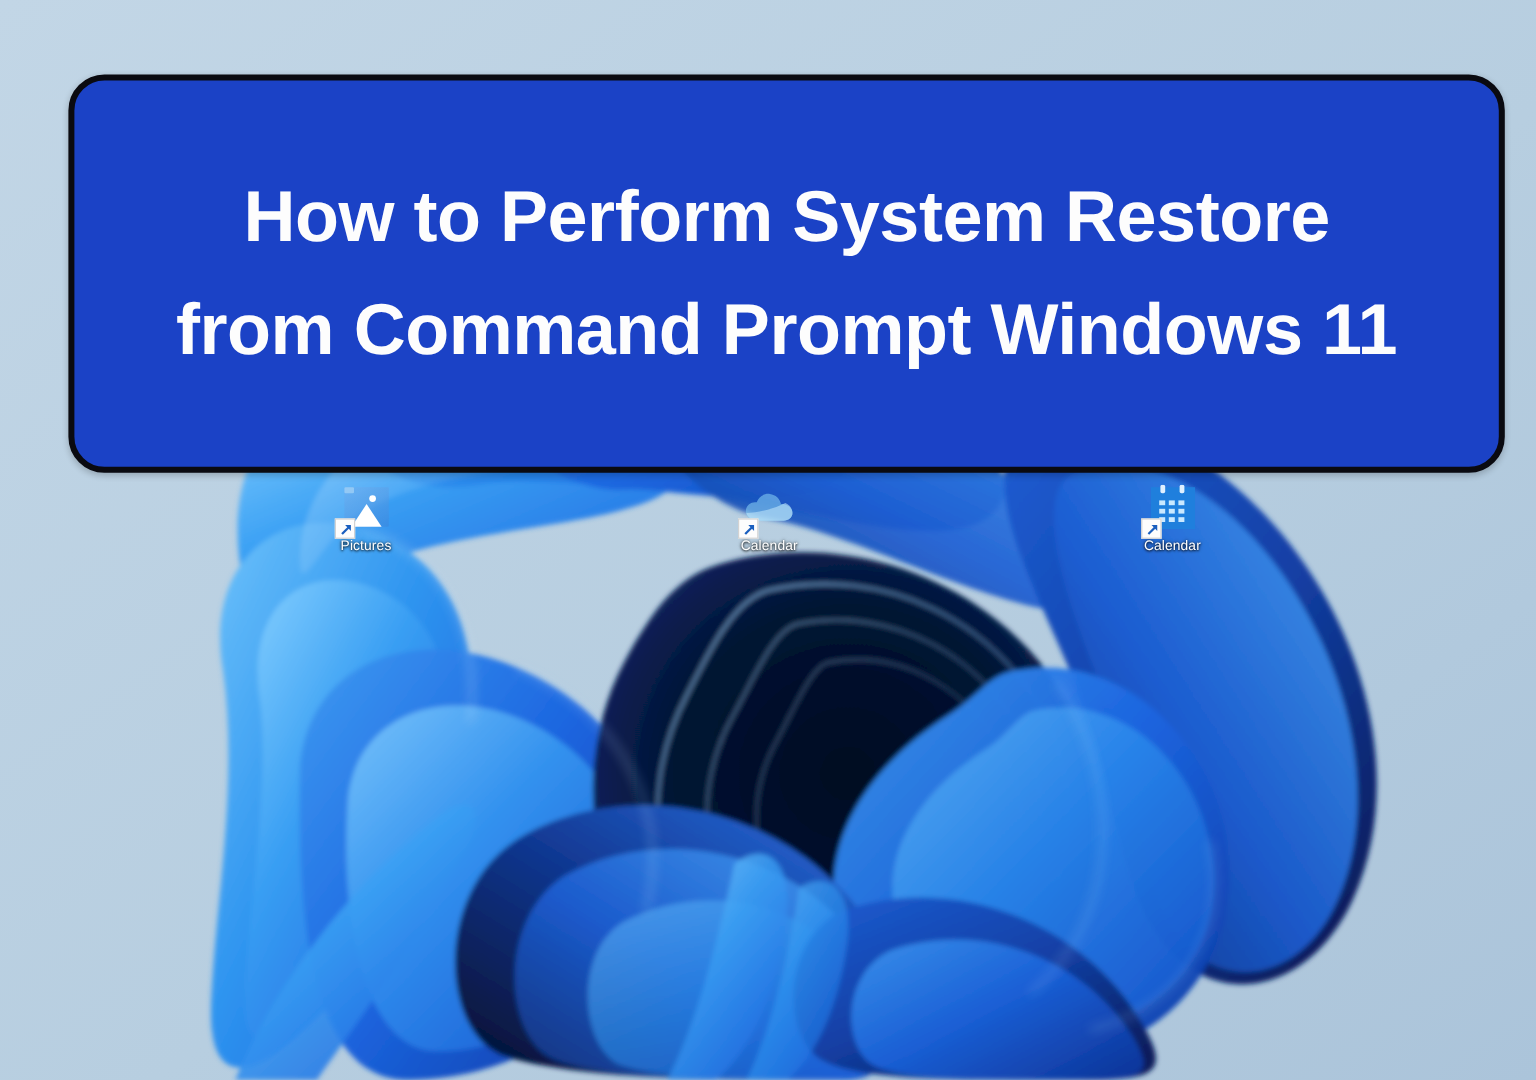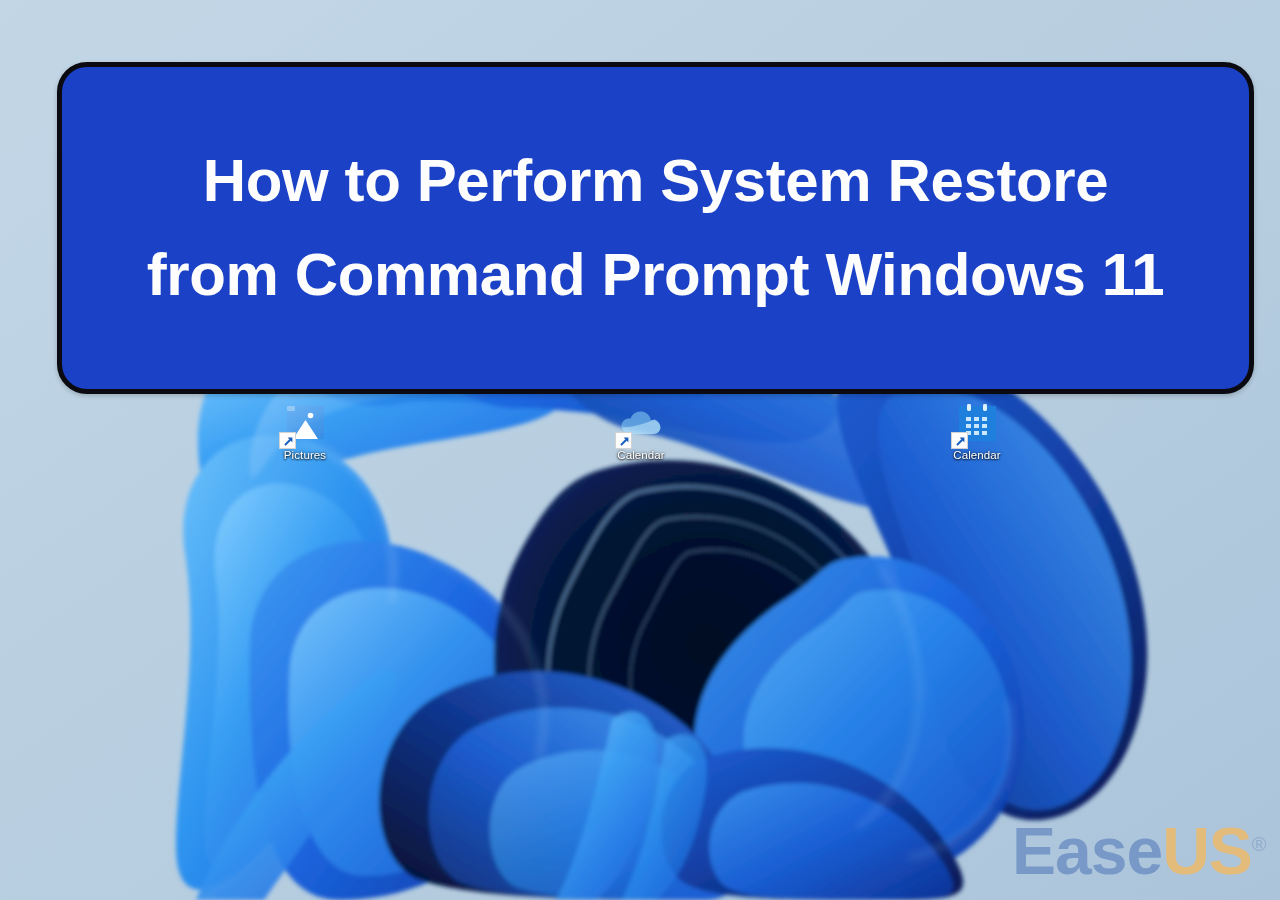--- a/index.html
+++ b/index.html
@@ -316,21 +316,18 @@
           <svg viewBox="0 0 17 17">
             <path d="M5 12 L11.5 5.5" stroke="#1a5fbf" stroke-width="1.9" fill="none"></path>
             <path d="M12.4 4.6 L12.4 9.4 L7.6 4.6 Z" fill="#1a5fbf"></path>
           </svg>
         </span>
       </div>
       <div class="icon-label">Calendar</div>
     </div>
   </div>
 
-  <div id="watermark">
-    <span class="wm-ease">Ease</span><span class="wm-us">US</span><span class="wm-reg">®</span>
-  </div>
 </div>
 
 <div id="title-banner">
   <div class="banner-line">How to Perform System Restore</div>
   <div class="banner-line">from Command Prompt Windows 11</div>
 </div>
 
 </body></html>

